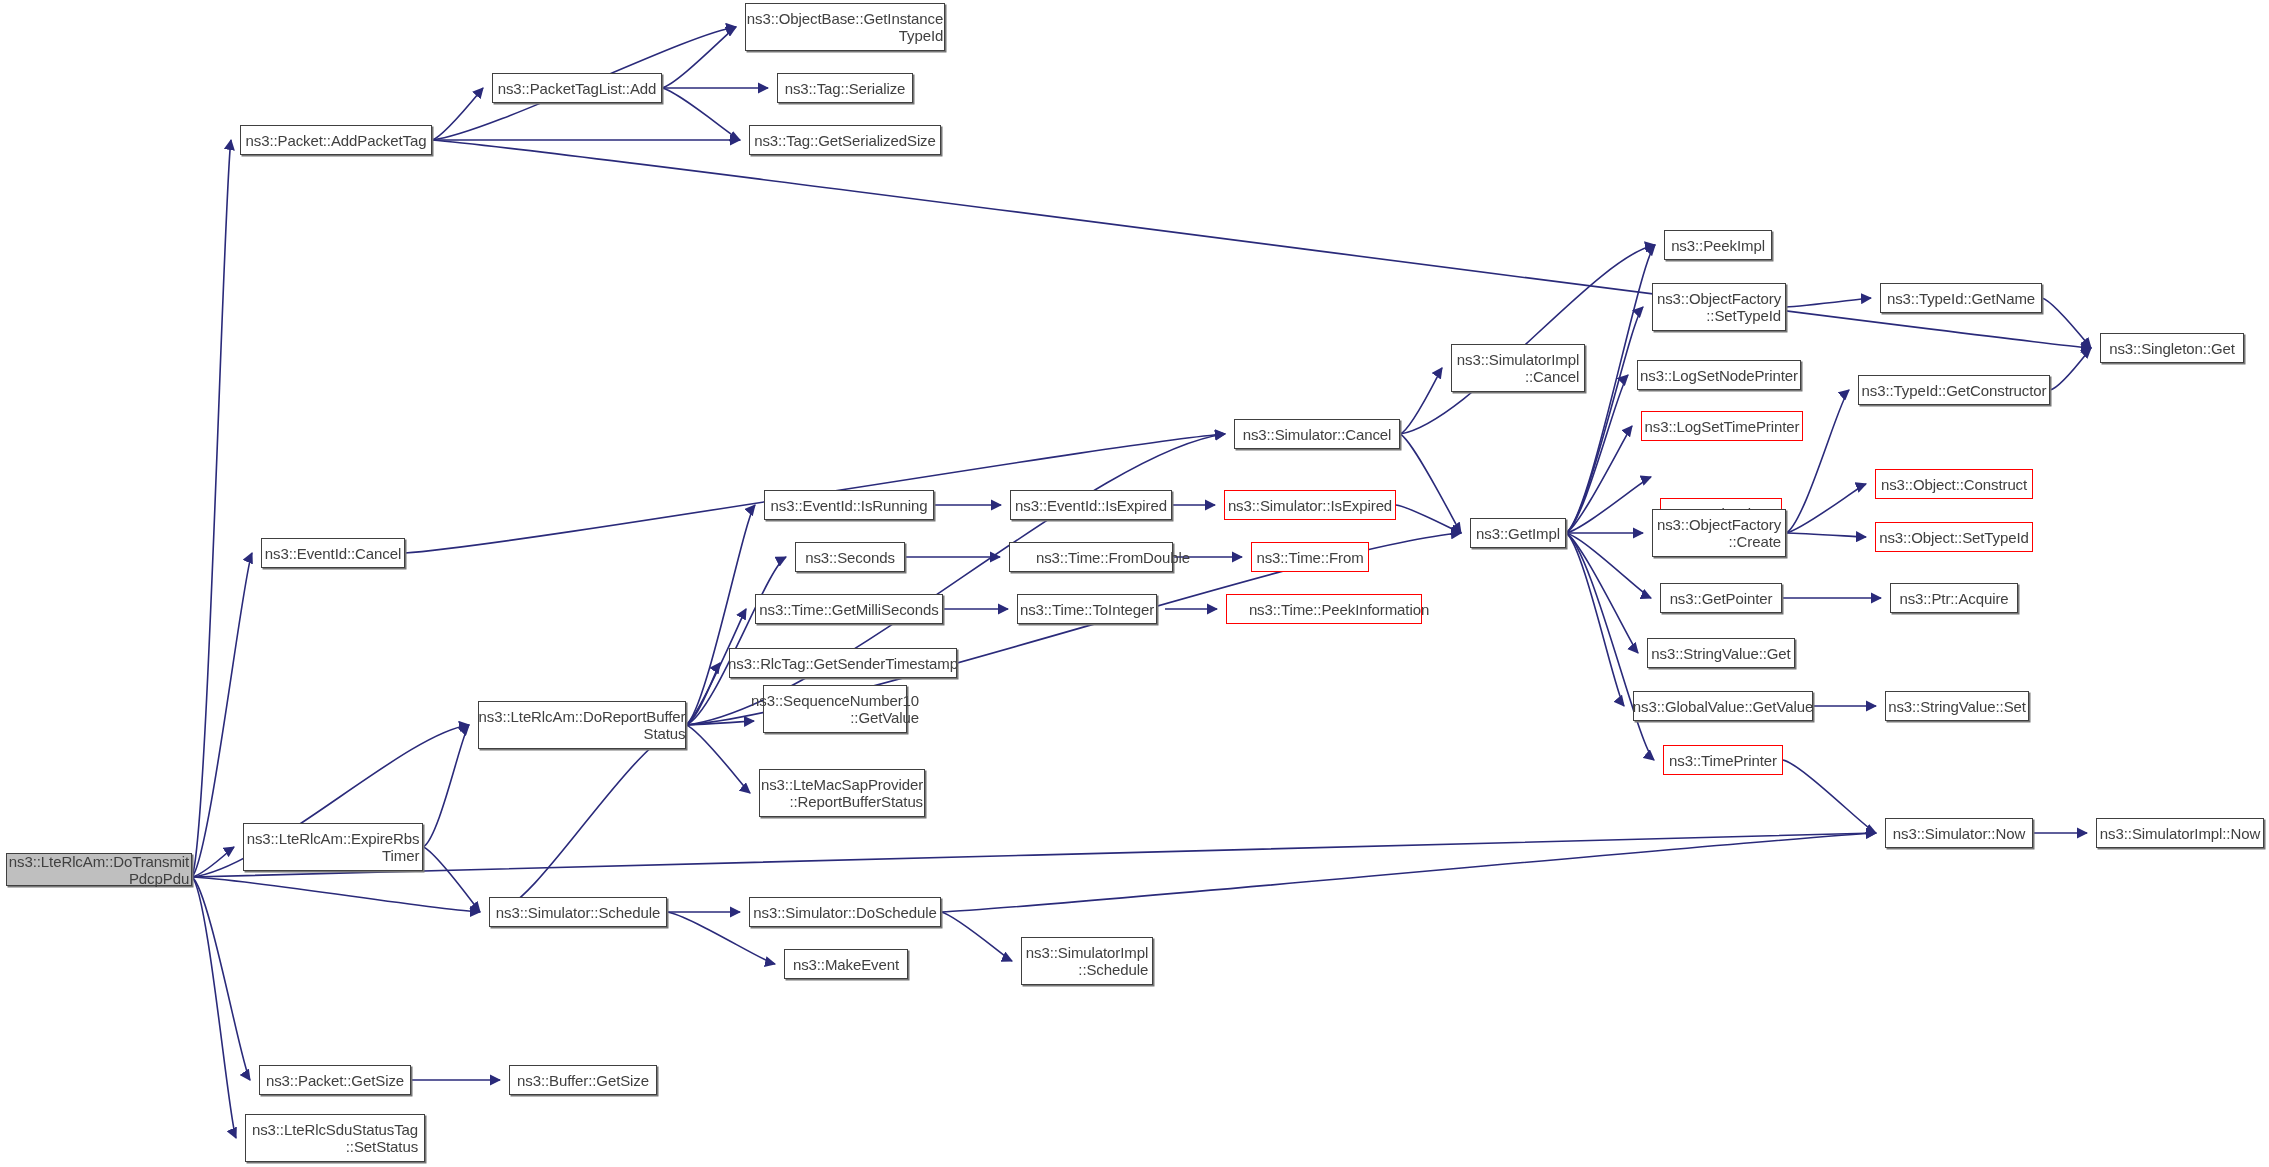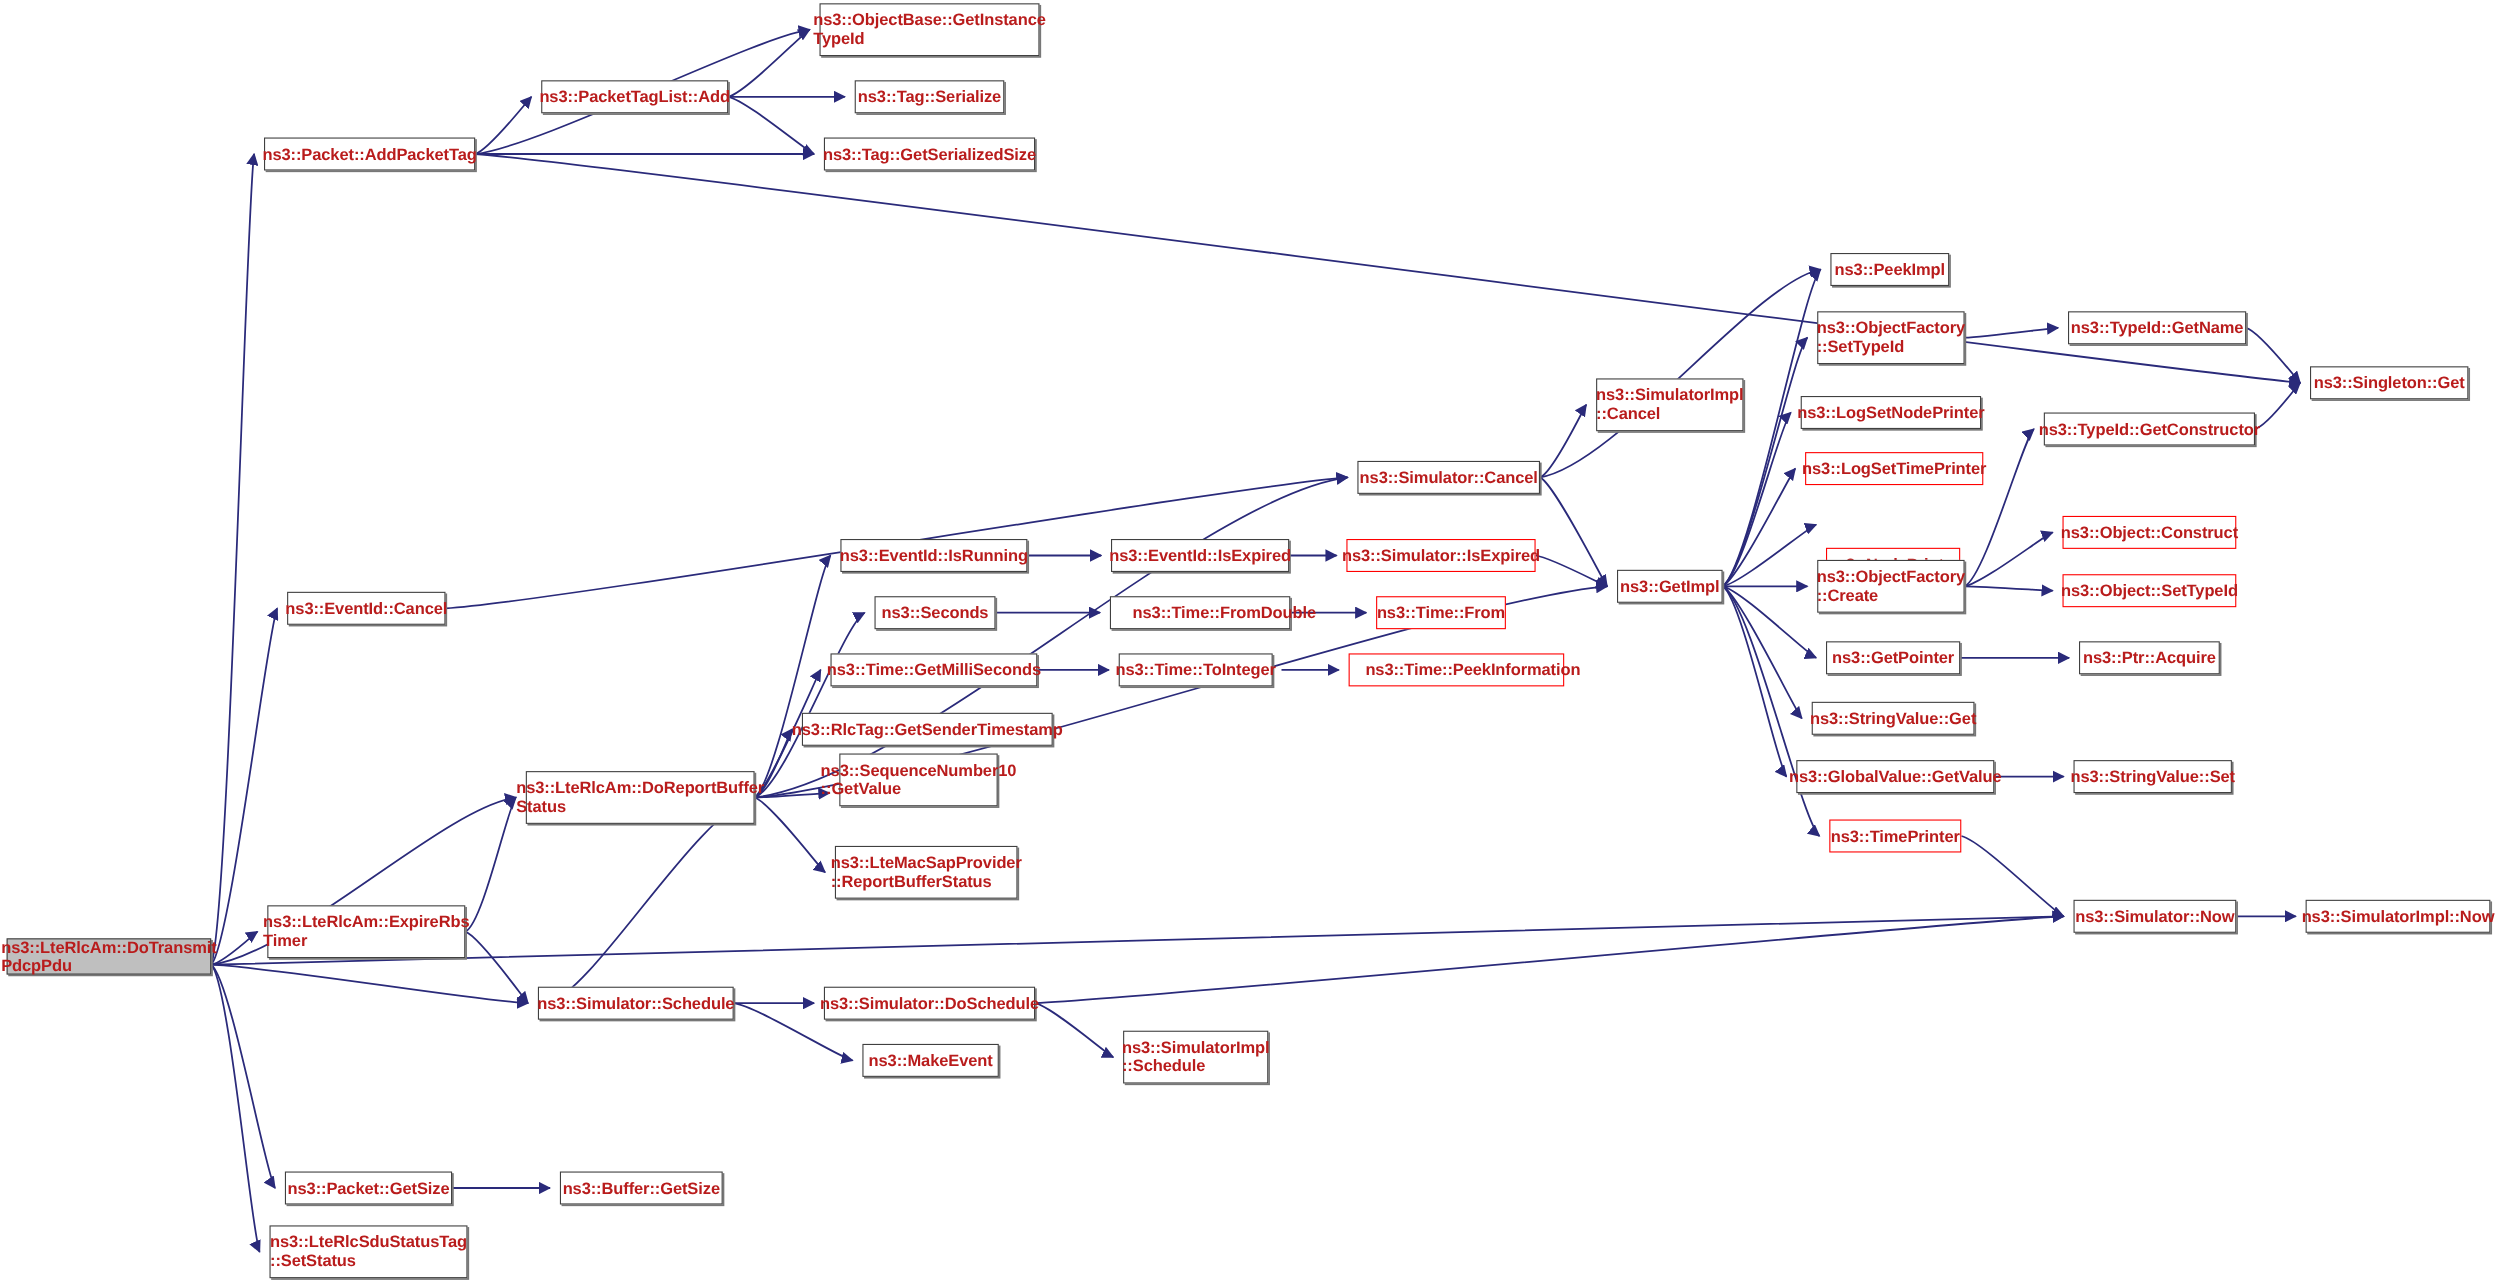--- a/index.html
+++ b/index.html
@@ -10,28 +10,27 @@
     font-family:"Liberation Sans", sans-serif;
     overflow:hidden;
   }
   svg#edges{position:absolute;left:0;top:0;width:2269px;height:1167px;pointer-events:none;}
   .node{
     position:absolute;
     box-sizing:border-box;
     background:#ffffff;
     border:1px solid #404040;
     display:flex;align-items:center;justify-content:center;
-    text-align:left;
+    text-align:right;
     font-size:15px;
     line-height:17px;
-    color:#b91c1c;
+    color:#404040;
     letter-spacing:-0.1px;
     white-space:pre-line;
     box-shadow:1.5px 1.5px 0 0 #777777;
-    font-weight:bold;
   }
   .node.red{border:1.5px solid #ff0000;box-shadow:none;}
   .node.current{background:#bfbfbf;border:1px solid #404040;}
 </style>
 </head>
 <body>
 
 <div id="canvas">
   <svg id="edges" xmlns="http://www.w3.org/2000/svg">
     <defs>

